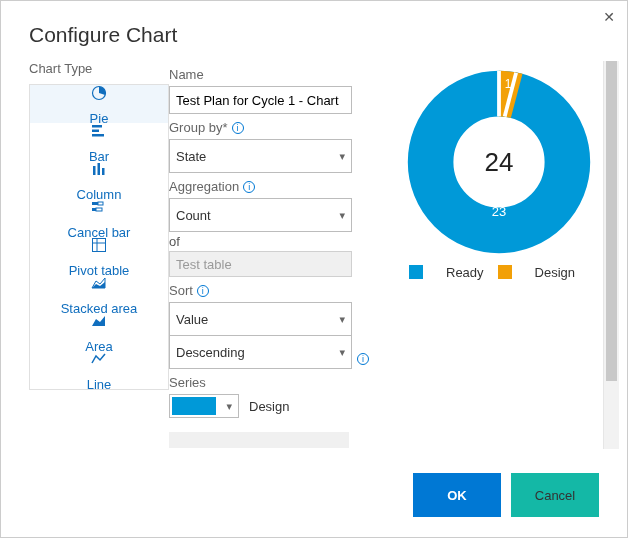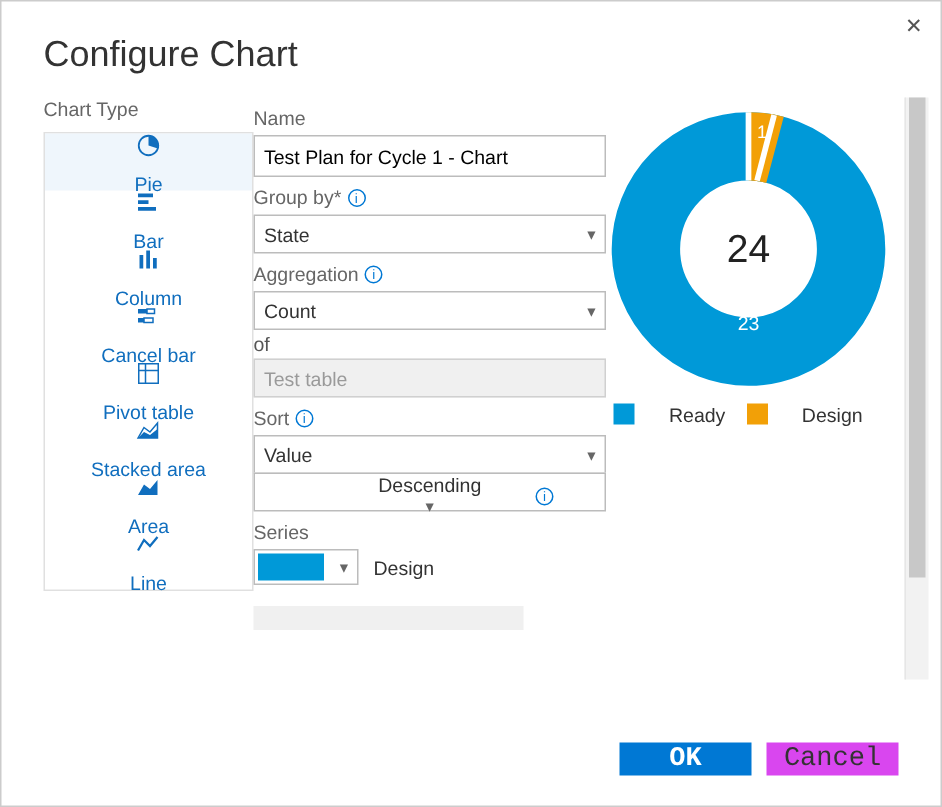--- a/index.html
+++ b/index.html
@@ -15,21 +15,21 @@
     position: relative;
   }
   .close-x {
     position: absolute;
     top: 8px; right: 12px;
     font-size: 14px;
     color: #555;
     cursor: pointer;
   }
   .dlg-title {
-    font-size: 24px;
+    font-size: 21px;
     font-weight: 400;
     color: #333;
     padding: 22px 0 14px 28px;
   }
   .content {
     display: flex;
     padding: 0 8px 0 28px;
     height: 388px;
     position: relative;
   }
@@ -70,30 +70,30 @@
     font-size: 13px;
     margin: 6px 0 4px 0;
     display:flex; align-items:center; gap:4px;
   }
   .info-icon {
     width:12px;height:12px;border:1px solid #0078d4;border-radius:50%;
     color:#0078d4;font-size:9px;line-height:10px;text-align:center;
     display:inline-block;
   }
   .text-input, .select-box, .readonly-box, .swatch-select {
-    width: 235px;
+    width: 183px;
     border: 1px solid #bcbcbc;
     background:#fff;
     font-family:inherit;
     font-size:13px;
   }
   .text-input { height:28px; padding: 0 6px; }
   .select-box {
     height:26px; display:flex; align-items:center; justify-content:space-between;
-    padding: 0 6px; cursor:pointer;
+    padding: 16px 6px; cursor:pointer;
   }
   .select-box .chev { color:#666; font-size:11px; }
   .readonly-box {
     height:26px; padding:0 6px; background:#f0f0f0; color:#9a9a9a;
     display:flex; align-items:center; border:1px solid #d0d0d0;
   }
   .of-label { color:#555; margin:2px 0 2px 0; }
 
   .series-row { display:flex; align-items:center; gap:10px; margin-top:4px; position:relative; }
   .swatch-select {
@@ -133,25 +133,25 @@
   .scroll-thumb {
     position:absolute; left:2px; right:2px; top:0; height:320px;
     background:#c8c8c8;
   }
 
   .footer {
     position:absolute; right:28px; bottom:20px;
     display:flex; gap:10px;
   }
   .btn {
-    height:22px; min-width:88px; border:none; font-family:Liberation Mono, monospace; font-size:18px;
+    height:44px; min-width:88px; border:none; font-family:Liberation Sans, sans-serif; font-size:13px;
     cursor:pointer;
   }
   .btn-primary { background:#0078d4; color:#fff; font-weight:600; }
-  .btn-secondary { background:#d946ef; color:#333; }
+  .btn-secondary { background:#14b8a6; color:#333; }
 </style>
 </head>
 <body>
 
 <div class="close-x">✕</div>
 
 <div class="dlg-title">Configure Chart</div>
 
 <div class="content">
 
@@ -261,21 +261,21 @@
     <div class="readonly-box">Test table</div>
 
     <div class="field-label">
       <span>Sort</span>
       <span class="info-icon">i</span>
     </div>
     <div class="select-box">
       <span>Value</span>
       <span class="chev">▾</span>
     </div>
-    <div class="select-box" style="margin-top:-1px;flex-direction:column;">
+    <div class="select-box" style="margin-top:-1px;">
       <span>Descending</span>
       <span class="chev">▾</span>
     </div>
 
     <div class="field-label" style="position:relative; width:200px;">
       <span>Series</span>
       <span class="info-icon series-info" style="position:absolute; right:0;">i</span>
     </div>
     <div class="series-row">
       <div class="swatch-select">

